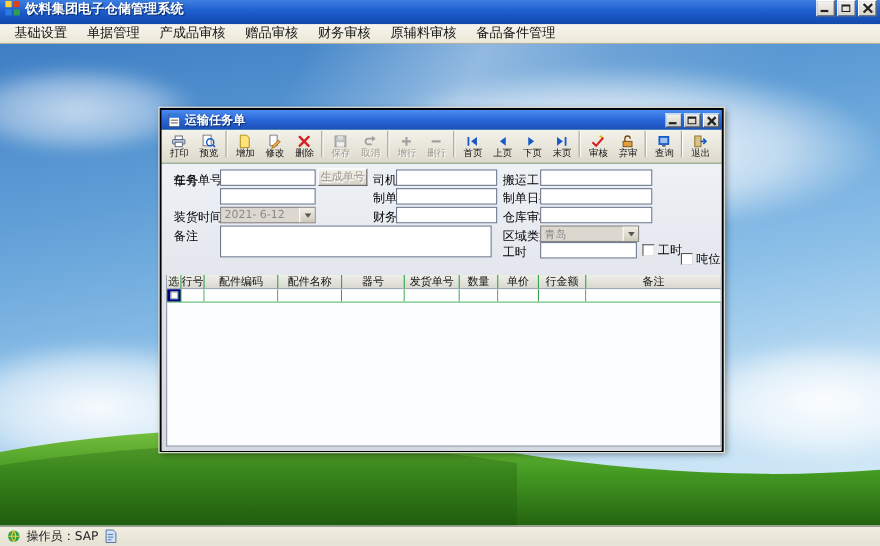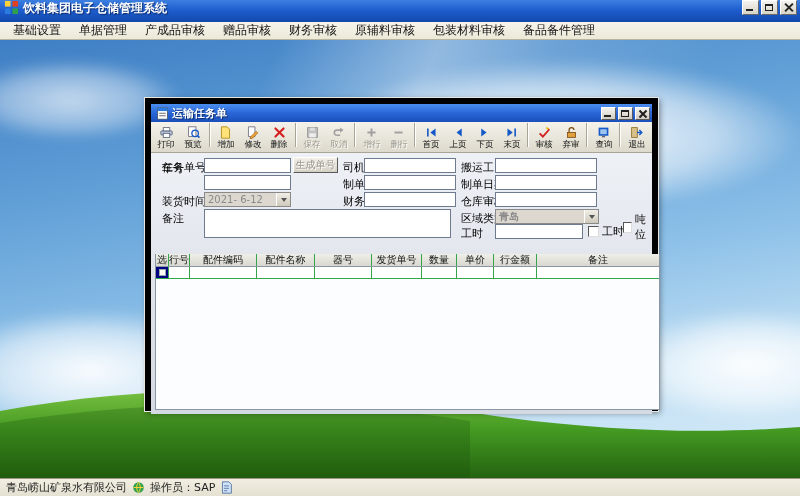--- a/index.html
+++ b/index.html
@@ -43,21 +43,21 @@
   .hill { position:absolute; left:0; bottom:0; width:800px; height:95px; }
 
   
   .statusbar { position:absolute; left:0; top:478px; width:800px; height:18px;
     background:linear-gradient(180deg,#f2efe2,#e4e1d2); border-top:1px solid #9a968a;
     display:flex; align-items:center; padding:0 6px; gap:5px; font-size:11px; color:#222; }
   .statusbar svg { flex:0 0 auto; }
 
   
   .dialog { position:absolute; left:145px; top:98px; width:513px; height:313px;
-    background:#22c55e; border:6px solid #000000; outline:1px solid #e8e6e0;
+    background:#22c55e; border:2px solid #000000; outline:1px solid #e8e6e0;
     box-shadow:2px 2px 6px rgba(0,0,0,.45); }
   .dlg-titlebar { height:18px; display:flex; align-items:center; padding:0 2px;
     background:linear-gradient(180deg,#4a8ef0 0%,#2a66d8 50%,#1b4fba 100%); }
   .dlg-titlebar .dlg-icon { width:13px; height:13px; margin:0 3px; }
   .dlg-titlebar .dlg-title-text { color:#fff; font-weight:bold; font-size:11px; flex:1; text-shadow:1px 1px 1px #0a2a66; }
   .dlg-btn { width:15px; height:13px; margin-left:2px; background:linear-gradient(180deg,#f4f3ee,#d0ccc0);
     border:1px solid #fff; border-right-color:#5a5a5a; border-bottom-color:#5a5a5a; position:relative; cursor:pointer; }
   .dlg-btn .glyph-min { position:absolute; left:2px; bottom:2px; width:7px; height:2px; background:#222; }
   .dlg-btn .glyph-max { position:absolute; left:2px; top:2px; width:8px; height:7px; border:1px solid #222; border-top-width:2px; }
   .dlg-btn .glyph-close2 { position:absolute; left:2px; top:1px; width:9px; height:9px; }
@@ -137,21 +137,20 @@
     </div>
   </div>
 
   <div class="menubar">
     <span class="menu-item">基础设置</span>
     <span class="menu-item">单据管理</span>
     <span class="menu-item">产成品审核</span>
     <span class="menu-item">赠品审核</span>
     <span class="menu-item">财务审核</span>
     <span class="menu-item">原辅料审核</span>
-    <span class="menu-item">包装材料审核</span>
     <span class="menu-item">备品备件管理</span>
 
   </div>
 
   <div class="desktop">
     <div class="beam"></div>
     <div class="cloud cloud1"></div>
     <div class="cloud cloud2"></div>
     <div class="cloud cloud3"></div>
     <div class="cloud cloud4"></div>
@@ -340,32 +339,32 @@
       </div>
       <span class="flabel" style="left:192px; top:41px;">财务审核</span>
       <input class="fin" style="left: 213px; top: 39px; width: 92px;">
       <span class="flabel" style="left:310px; top:41px;">仓库审核</span>
       <input class="fin" style="left: 344px; top: 39px; width: 102px;">
 
       <span class="flabel" style="left:11px; top:58px;">备注</span>
       <textarea class="fremark" style="left: 53px; top: 56px; width: 247px; height: 29px; resize: none;"></textarea>
 
       <span class="flabel" style="left:310px; top:58px;">区域类型</span>
-      <div class="combo" style="left:344px; top:56px; width:104px;font-weight:bold;">
+      <div class="combo" style="left:344px; top:56px; width:90px;">
         <span>青岛</span>
         <span class="drop"></span>
       </div>
 
       <span class="flabel" style="left:310px; top:73px;">工时</span>
       <input class="fin" style="left: 344px; top: 71px; width: 88px;">
       <label class="chk" style="left:437px; top:71px;">
         <span class="box"></span>
         <span>工时</span>
       </label>
-      <label class="chk" style="left:472px; top:59px;">
+      <label class="chk" style="left:472px; top:79px;">
         <span class="box"></span>
         <span>吨位</span>
       </label>
 
       <div class="gridpanel">
         <div class="grid-header">
           <div class="hcell c0">选</div>
           <div class="hcell c1">行号</div>
           <div class="hcell c2">配件编码</div>
           <div class="hcell c3">配件名称</div>
@@ -388,21 +387,20 @@
           <div class="cell c6"></div>
           <div class="cell c7"></div>
           <div class="cell c8"></div>
           <div class="cell c9"></div>
         </div>
       </div>
     </div>
   </div>
 
   <div class="statusbar">
-    <span>青岛崂山矿泉水有限公司</span>
     <svg width="13" height="13" viewBox="0 0 16 16">
       <circle cx="8" cy="8" r="6.5" fill="#2fa14d"></circle>
         <path d="M2 8h12M8 2c3 3 3 9 0 12M8 2c-3 3-3 9 0 12" stroke="#ffd23a" stroke-width="1.2" fill="none"></path>
     </svg>
     <span>操作员：SAP</span>
     <svg width="13" height="13" viewBox="0 0 16 16">
       <path d="M3 1h8l3 3v11H3z" fill="#cfe2f8" stroke="#4a6a9a"></path>
         <path d="M5 6h6M5 9h6M5 12h4" stroke="#4a6a9a" stroke-width="1"></path>
     </svg>
   </div>

